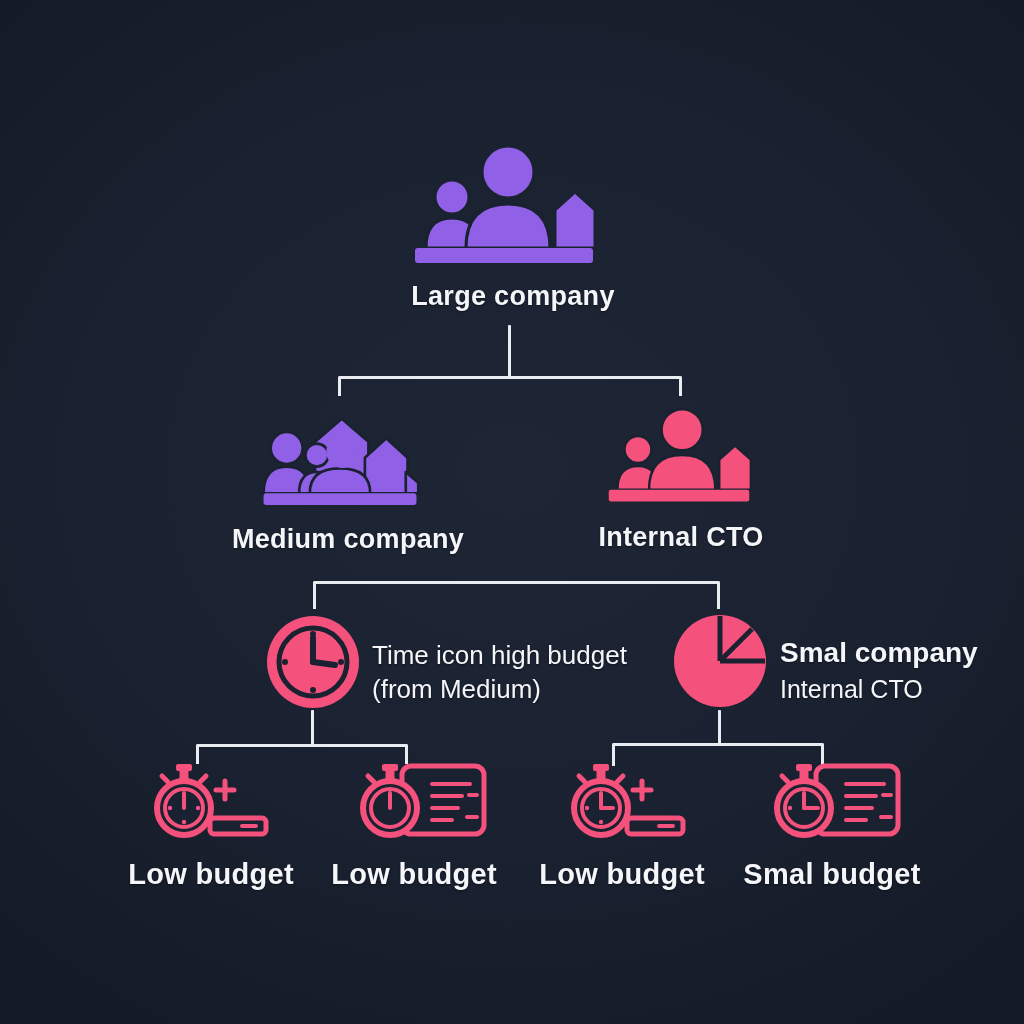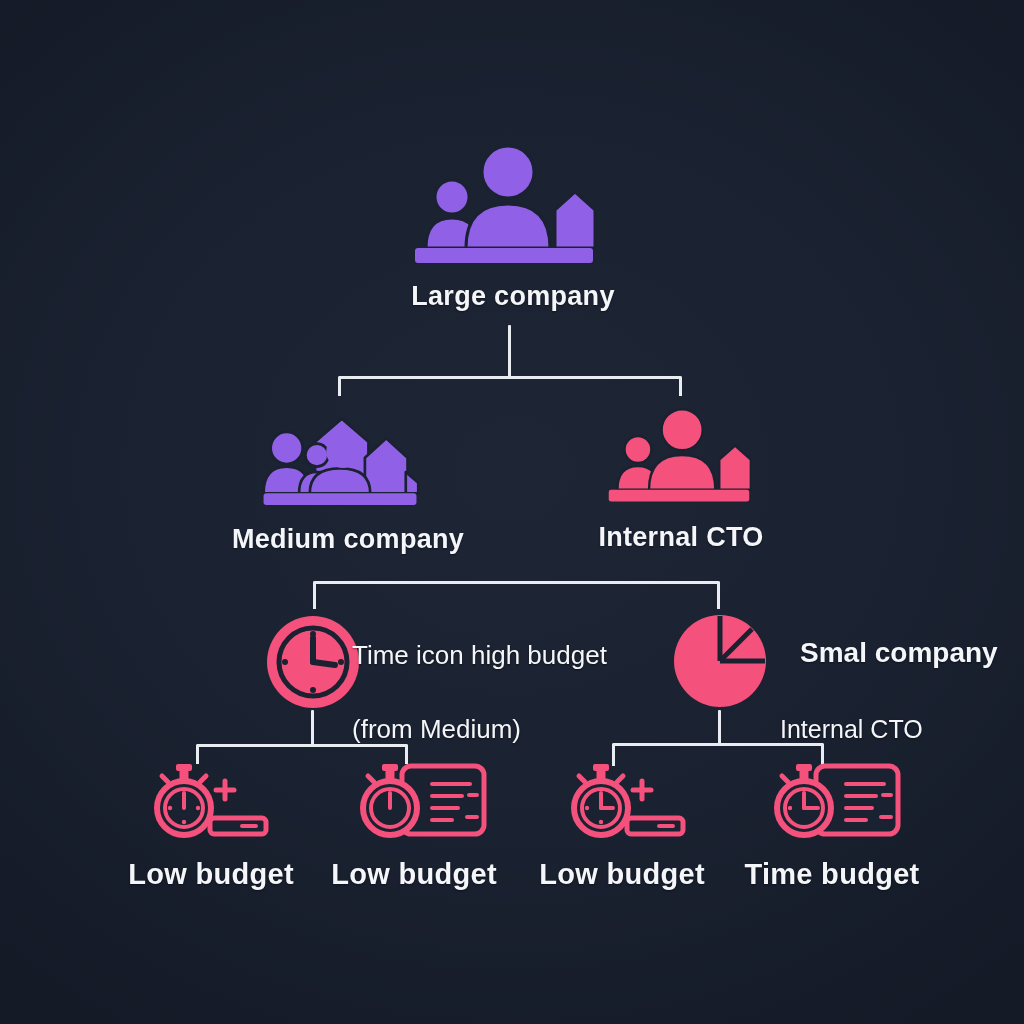--- a/index.html
+++ b/index.html
@@ -29,22 +29,22 @@
     position:absolute;width:220px;text-align:center;
     font-size:29px;font-weight:600;letter-spacing:.3px;color:var(--text);
     text-shadow:0 1px 2px rgba(0,0,0,.45);
   }
   .vline{position:absolute;width:3px;background:var(--line);border-radius:1px;}
   .bracket{position:absolute;border-top:3px solid var(--line);border-left:3px solid var(--line);border-right:3px solid var(--line);border-radius:2px 2px 0 0;}
   .icon-purple{color:var(--purple);}
   .icon-pink{color:var(--pink);}
   .annot{position:absolute;color:var(--text);text-shadow:0 1px 2px rgba(0,0,0,.45);}
   .annot .l1{font-size:26px;font-weight:500;line-height:34px;}
-  .annot .l2{font-size:26px;font-weight:400;line-height:34px;margin-top:40px;}
-  .annot.strong .l1{font-size:28px;font-weight:700;line-height:38px;margin-left:20px;}
+  .annot .l2{font-size:26px;font-weight:400;line-height:34px;}
+  .annot.strong .l1{font-size:28px;font-weight:700;line-height:38px;}
   .annot.strong .l2{font-size:25px;font-weight:400;line-height:34px;}
 </style>
 </head>
 <body>
 
 <div class="stage">
 
   <svg class="abs icon-purple" style="left:409px;top:142px;" width="190" height="124" viewBox="0 0 190 124">
     <g fill="currentColor" stroke="var(--background)" stroke-width="3" stroke-linejoin="round">
       <polygon points="146,106 146,68 166,50 186,68 186,106"></polygon>
@@ -95,21 +95,21 @@
     <circle cx="48" cy="48" r="34" fill="none" stroke="var(--background)" stroke-width="5"></circle>
     <line x1="48" y1="48" x2="48" y2="24" stroke="var(--background)" stroke-width="6" stroke-linecap="round"></line>
     <line x1="48" y1="48" x2="70" y2="51" stroke="var(--background)" stroke-width="6" stroke-linecap="round"></line>
     <g fill="var(--background)">
       <circle cx="48" cy="20" r="3"></circle>
         <circle cx="76" cy="48" r="3"></circle>
       <circle cx="48" cy="76" r="3"></circle>
         <circle cx="20" cy="48" r="3"></circle>
     </g>
   </svg>
-  <div class="annot" style="left:352px;top:638px;">
+  <div class="annot" style="left:372px;top:638px;">
     <div class="l1">Time icon high budget</div>
     <div class="l2">(from Medium)</div>
   </div>
 
   <svg class="abs icon-pink" style="left:672px;top:613px;" width="96" height="96" viewBox="0 0 96 96">
     <circle cx="48" cy="48" r="46" fill="currentColor"></circle>
     <g stroke="var(--background)" stroke-width="5">
       <line x1="48" y1="48" x2="48" y2="3"></line>
       <line x1="48" y1="48" x2="80" y2="16"></line>
       <line x1="48" y1="48" x2="93" y2="48"></line>
@@ -205,15 +205,15 @@
     <g fill="currentColor">
       <rect x="26" y="2" width="16" height="7" rx="2"></rect>
       <rect x="29.5" y="9" width="9" height="8"></rect>
       <circle cx="20" cy="46" r="2.2"></circle>
     </g>
   </svg>
 
   <div class="leaf-label" style="left:101px;top:858px;">Low budget</div>
   <div class="leaf-label" style="left:304px;top:858px;">Low budget</div>
   <div class="leaf-label" style="left:512px;top:858px;">Low budget</div>
-  <div class="leaf-label" style="left:722px;top:858px;">Time budget</div>
+  <div class="leaf-label" style="left:722px;top:858px;">Smal budget</div>
 
 </div>
 
 </body></html>

